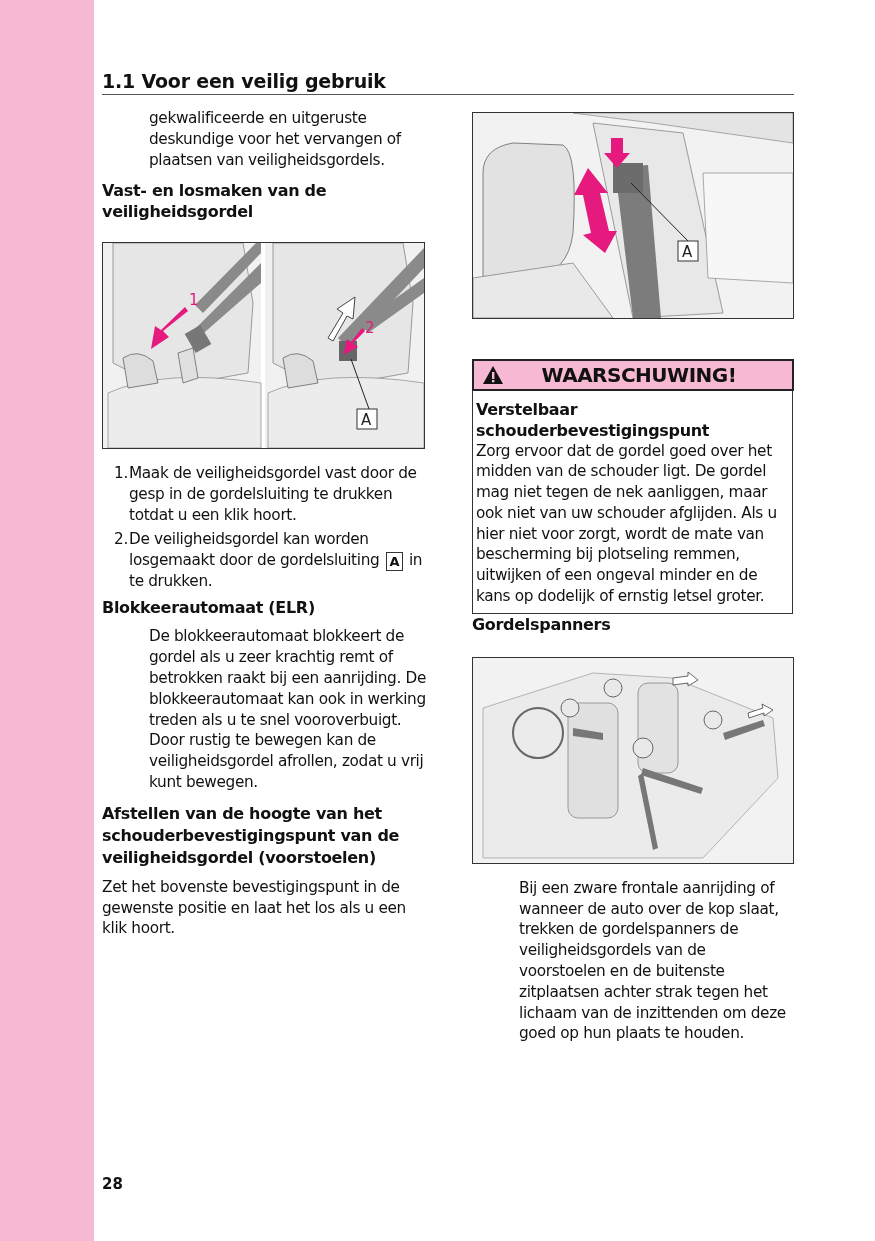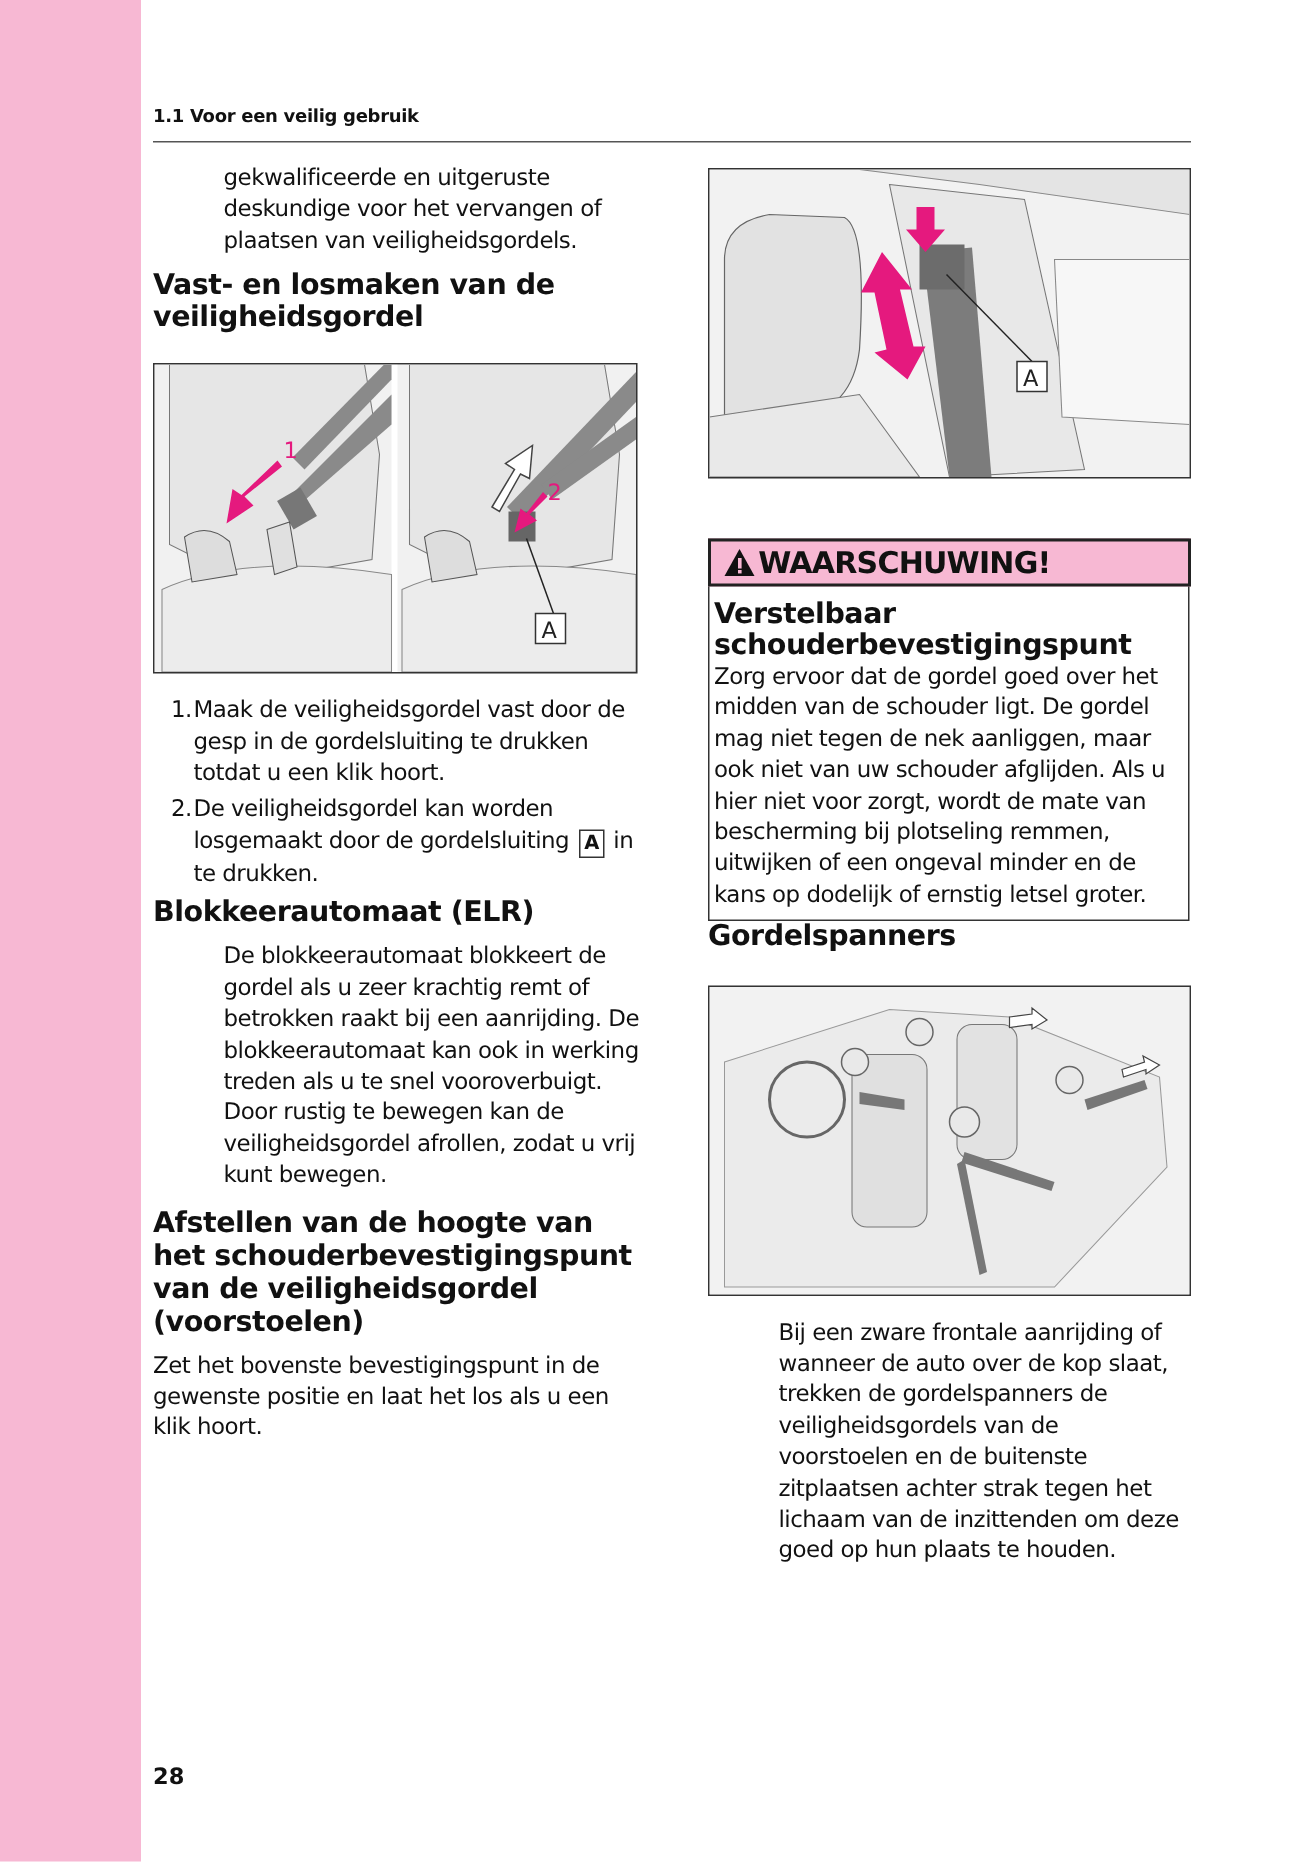--- a/index.html
+++ b/index.html
@@ -6,44 +6,44 @@
   body {
     width:875px; height:1241px; position:relative; background:#ffffff;
     font-family:"DejaVu Sans", sans-serif; color:#111;
     overflow:hidden;
   }
   .pink-strip { position:absolute; left:0; top:0; width:94px; height:1241px; background:#f7b8d3; }
   .header {
     position:absolute; left:102px; top:68px; width:692px; height:26px;
     border-bottom:1.5px solid #555;
   }
-  .header-title { font-weight:bold; font-size:12px; letter-spacing:-0.2px; position:absolute; left:0; top:2px; }
+  .header-title { font-weight:bold; font-size:19px; letter-spacing:-0.2px; position:absolute; left:0; top:2px; }
   .col-left { position:absolute; left:102px; top:108px; width:330px; }
   .col-right { position:absolute; left:472px; top:112px; width:322px; }
   p, .t { margin:0; font-size:15.3px; line-height:20.8px; letter-spacing:-0.35px; }
-  h3 { margin:0; font-size:19px; line-height:21px; font-weight:bold; letter-spacing:-0.3px; }
+  h3 { margin:0; font-size:16px; line-height:21px; font-weight:bold; letter-spacing:-0.3px; }
   .mb10 { margin-bottom:10px;margin-left:47px; }
   .figure { border:1px solid #333; background:#f3f3f3; position:relative; overflow:hidden; }
   .fig1 { width:321px; height:205px; margin-top:20px; margin-bottom:14px; }
   .fig1 svg, .fig2 svg, .fig3 svg { display:block; }
   ol { margin:0 0 6px 0; padding:0; list-style:none; }
   ol li { font-size:15.3px; line-height:20.8px; letter-spacing:-0.35px; padding-left:27px; position:relative; margin-bottom:3px; }
   ol li .num { position:absolute; left:12px; top:0; }
   .boxA {
     display:inline-block; border:1px solid #333; font-weight:bold; font-size:13px;
     width:15px; height:17px; line-height:17px; text-align:center; margin:0 6px 0 2px; vertical-align:-1px;
     font-family:"DejaVu Sans", sans-serif;
   }
   .fig2 { width:320px; height:205px; }
   .warning {
     margin-top:40px; border:1.5px solid #333; width:319px;
   }
   .warning-head {
     background:#f7b8d3; border-bottom:1.5px solid #333; height:28px; display:flex; align-items:center; padding-left:8px;
-    border:2px solid #222; margin:-1.5px -1.5px 0 -1.5px;
+    border:2px solid #222; margin:-1.5px -1.5px 0 -1.5px;gap:36px;
   }
   .warning-head .label { font-weight:bold; font-size:20px; letter-spacing:-0.5px; margin-left:2px; }
   .warning-body { padding:8px 3px 6px 3px; }
   .fig3 { width:320px; height:205px; margin-top:22px; margin-bottom:14px; }
   .page-number { position:absolute; left:102px; top:1175px; font-weight:bold; font-size:15px;text-align:center; }
 </style>
 </head>
 <body>
 
 <div class="pink-strip"></div>

